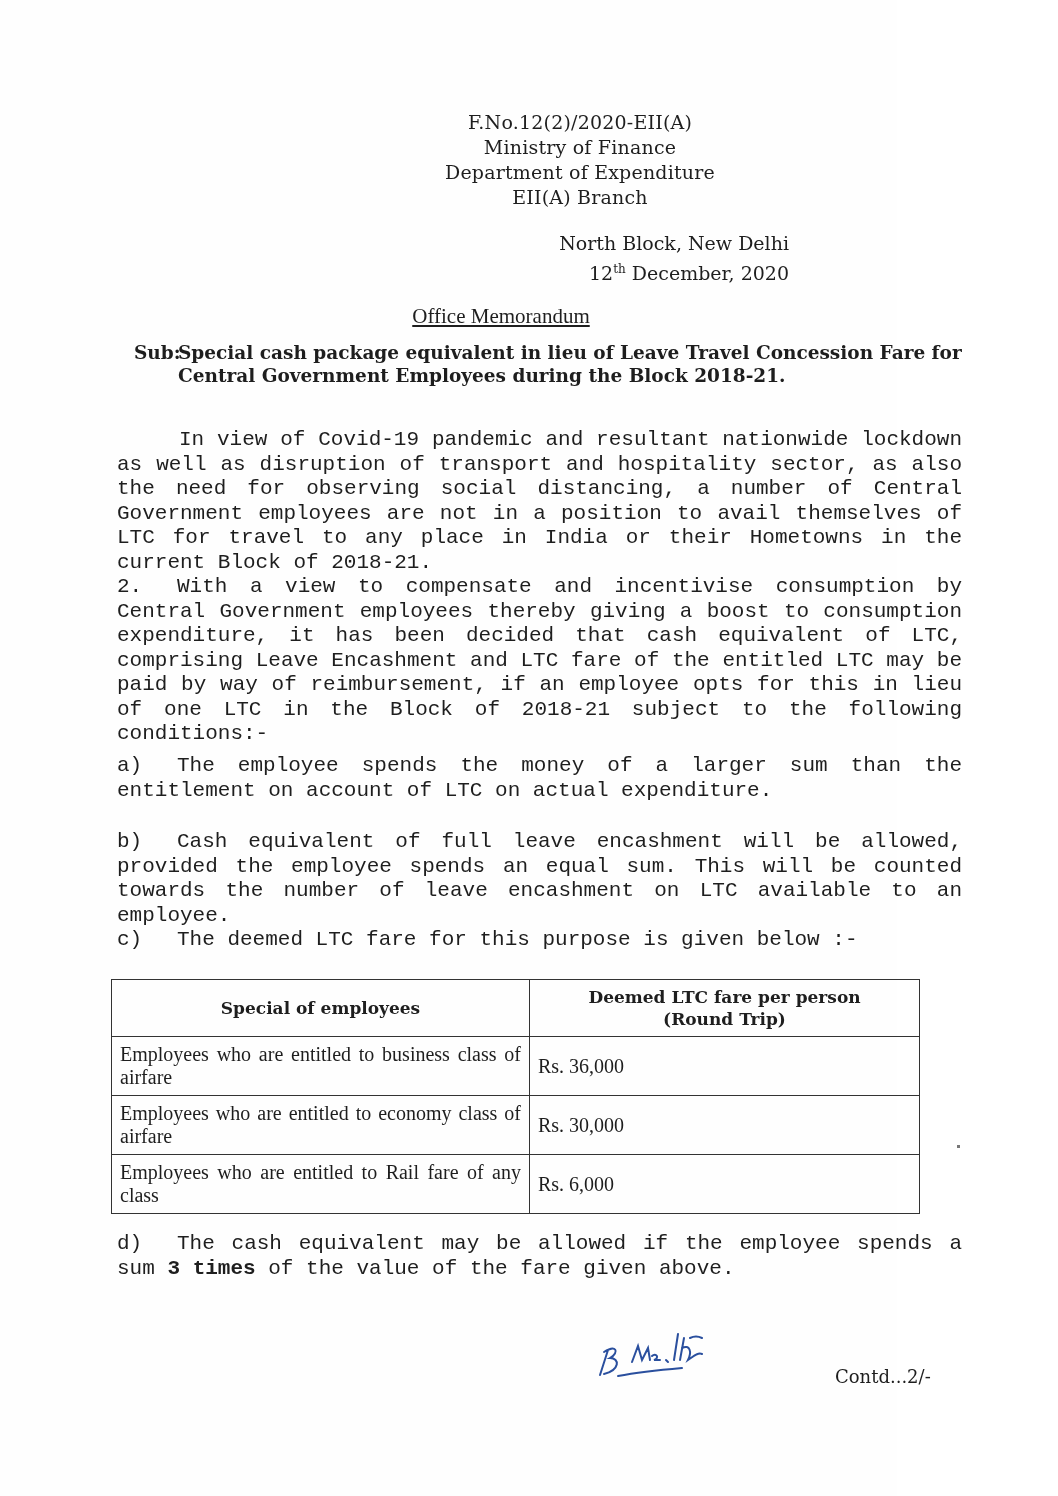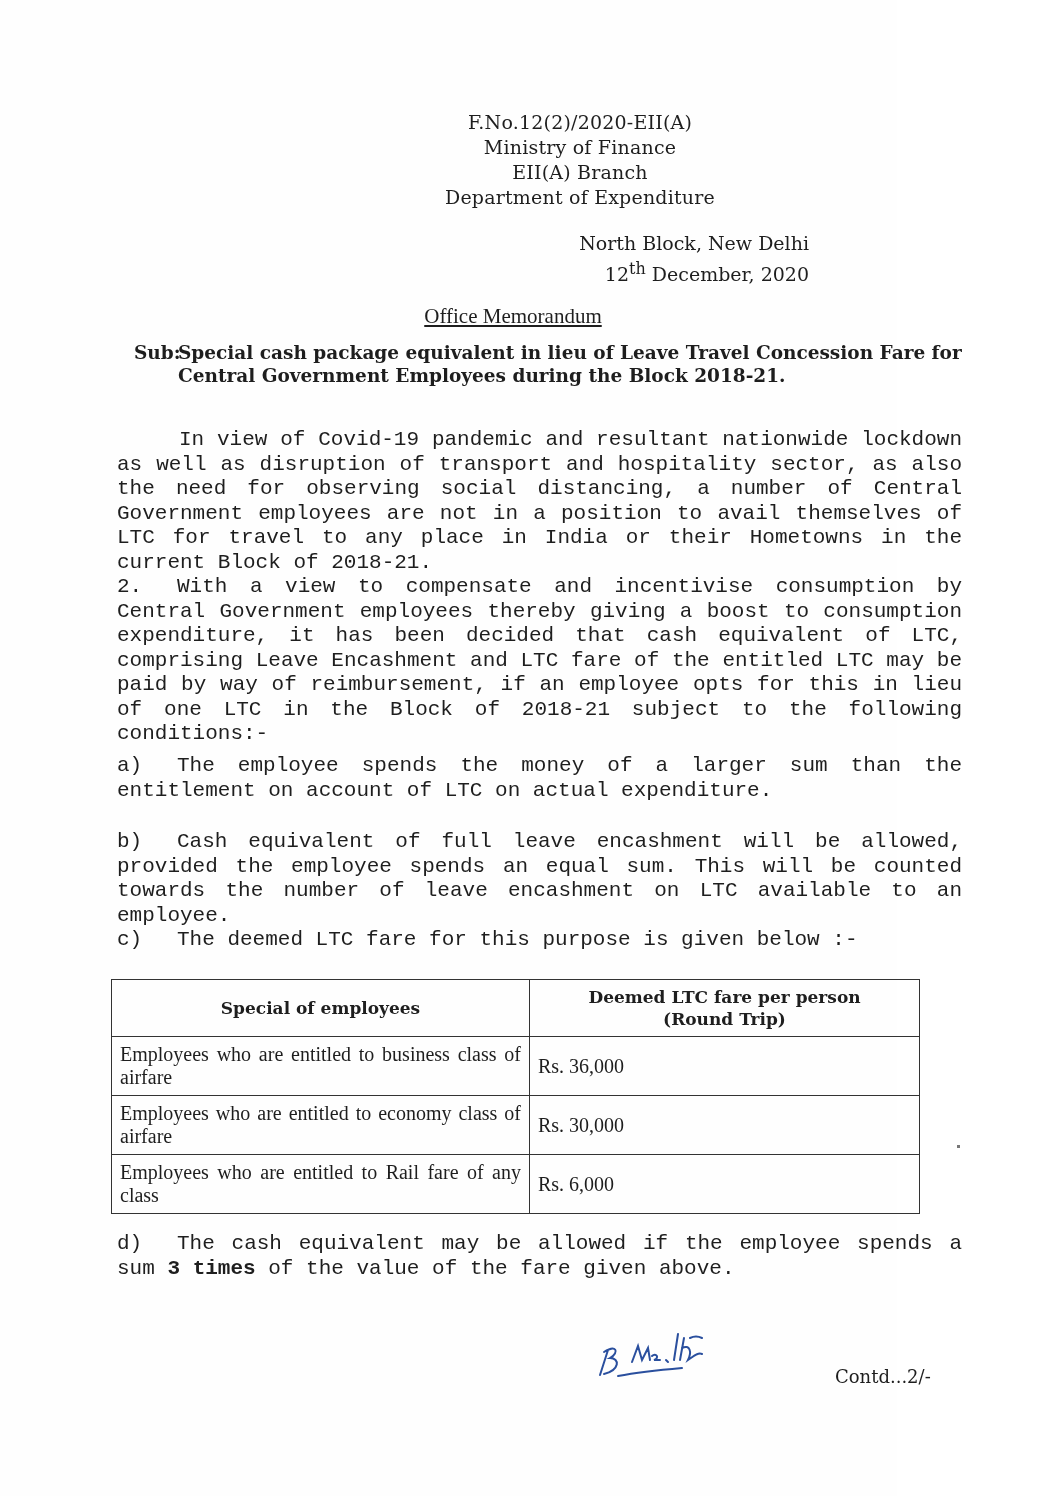--- a/index.html
+++ b/index.html
@@ -7,27 +7,27 @@
       width: 1058px; height: 1496px; position: relative; overflow: hidden;
       font-family: "DejaVu Serif", serif; color: #1e1e1e;
     }
     .page { position: absolute; left: 0; top: 0; width: 897px; height: 1496px; background: #fefefe; }
 
     .header-block {
       position: absolute; left: 420px; top: 110px; width: 320px;
       text-align: center; font-size: 19px; line-height: 25px; letter-spacing: 0.2px;
     }
     .place-date {
-      position: absolute; right: 88px; top: 230px; text-align: right;
+      position: absolute; right: 108px; top: 230px; text-align: right;
       font-size: 19px; line-height: 26px;
     }
-    .place-date sup { font-size: 16px; }
+    .place-date sup { font-size: 12px; }
 
     .memo-title {
-      position: absolute; left: 12px; width: 100%; top: 304px; text-align: center;
+      position: absolute; left: 0; width: 100%; top: 304px; text-align: center;
       padding-left: 105px; box-sizing: border-box;
       font-family: "Liberation Serif", serif; font-size: 21px; text-decoration: underline;
     }
 
     .subject {
       position: absolute; left: 118px; top: 341px; width: 855px;
       font-family: "DejaVu Serif", serif; font-weight: bold; font-size: 18.5px; line-height: 23px;
       display: flex;
       margin-left: 16px;
     }
@@ -70,22 +70,22 @@
     .speck { position: absolute; left: 957px; top: 1145px; width: 3px; height: 3px; background: #777; }
   </style>
 </head>
 <body>
 
 <div class="page">
 
   <div class="header-block">
     <div>F.No.12(2)/2020-EII(A)</div>
     <div>Ministry of Finance</div>
+    <div>Department of Expenditure</div>
     <div>EII(A) Branch</div>
-    <div>Department of Expenditure</div>
   </div>
 
   <div class="place-date">
     <div>North Block, New Delhi</div>
     <div><span>12</span><sup>th</sup><span> December, 2020</span></div>
   </div>
 
   <div class="memo-title">Office Memorandum</div>
 
   <div class="subject">

